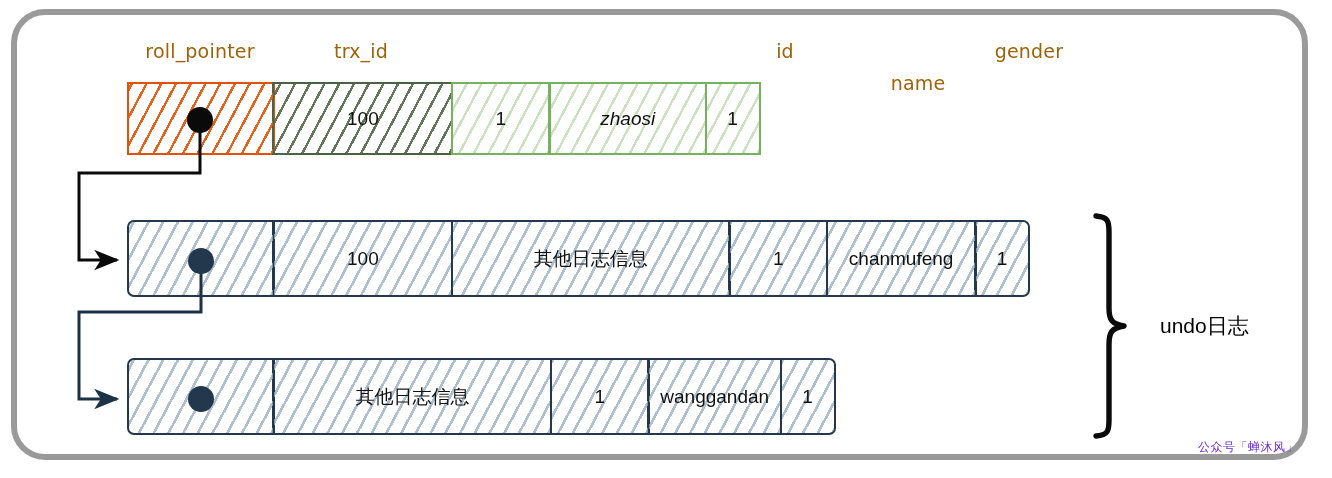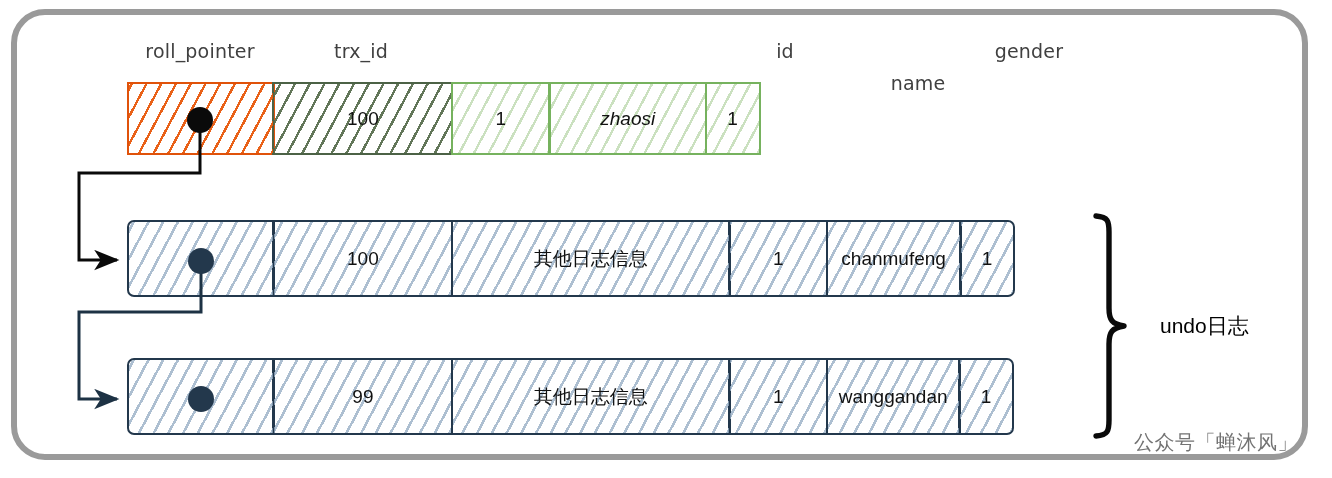--- a/index.html
+++ b/index.html
@@ -29,21 +29,21 @@
     border-radius: 34px;
     box-sizing: border-box;
     background: #ffffff;
   }
 
   
   .col-label {
     position: absolute;
     font-family: "DejaVu Sans", sans-serif;
     font-size: 19px;
-    color: #404040;
+    color: #a16207;
     white-space: nowrap;
     transform: translateX(-50%);
     letter-spacing: 0.2px;
   }
 
   
   .record-row {
     position: absolute;
     display: flex;
     box-sizing: border-box;
@@ -149,22 +149,22 @@
     font-size: 21px;
     color: #000000;
     white-space: nowrap;
   }
 
   
   #watermark {
     position: absolute;
     right: 34px;
     bottom: 22px;
-    font-size: 20px;
-    color: #737373;
+    font-size: 12px;
+    color: #6d28d9;
     white-space: nowrap;
     letter-spacing: 0.5px;
   }
 </style>
 </head>
 <body>
 
 <div id="canvas">
 
   <div id="outer-frame"></div>
@@ -201,33 +201,30 @@
         </div>
         <div class="cell hatch-blue bd-navy seam-left" style="width: 181px; height: 77px;">
           <span class="cell-text">100</span>
         </div>
         <div class="cell hatch-blue bd-navy seam-left" style="width: 280px; height: 77px;">
           <span class="cell-text">其他日志信息</span>
         </div>
         <div class="cell hatch-blue bd-navy seam-left" style="width: 100px; height: 77px;">
           <span class="cell-text">1</span>
         </div>
-        <div class="cell hatch-blue bd-navy seam-left" style="width: 136px; height: 77px;">
+        <div class="cell hatch-blue bd-navy seam-left" style="width: 151px; height: 77px;">
           <span class="cell-text">chanmufeng</span>
         </div>
         <div class="cell hatch-blue bd-navy seam-left row-round-r" style="width: 56px; height: 77px;">
           <span class="cell-text">1</span>
         </div>
       </div>
       <div class="record-row" style="left: 127px; top: 358px; height: 77px;">
         <div class="cell hatch-blue bd-navy row-round-l" style="width: 148px; height: 77px;">
           <span class="cell-text"></span>
-        </div>
-        <div class="cell hatch-blue bd-navy seam-left" style="width: 181px; height: 77px;">
-          <span class="cell-text">99</span>
         </div>
         <div class="cell hatch-blue bd-navy seam-left" style="width: 280px; height: 77px;">
           <span class="cell-text">其他日志信息</span>
         </div>
         <div class="cell hatch-blue bd-navy seam-left" style="width: 100px; height: 77px;">
           <span class="cell-text">1</span>
         </div>
         <div class="cell hatch-blue bd-navy seam-left" style="width: 135px; height: 77px;">
           <span class="cell-text">wanggandan</span>
         </div>

